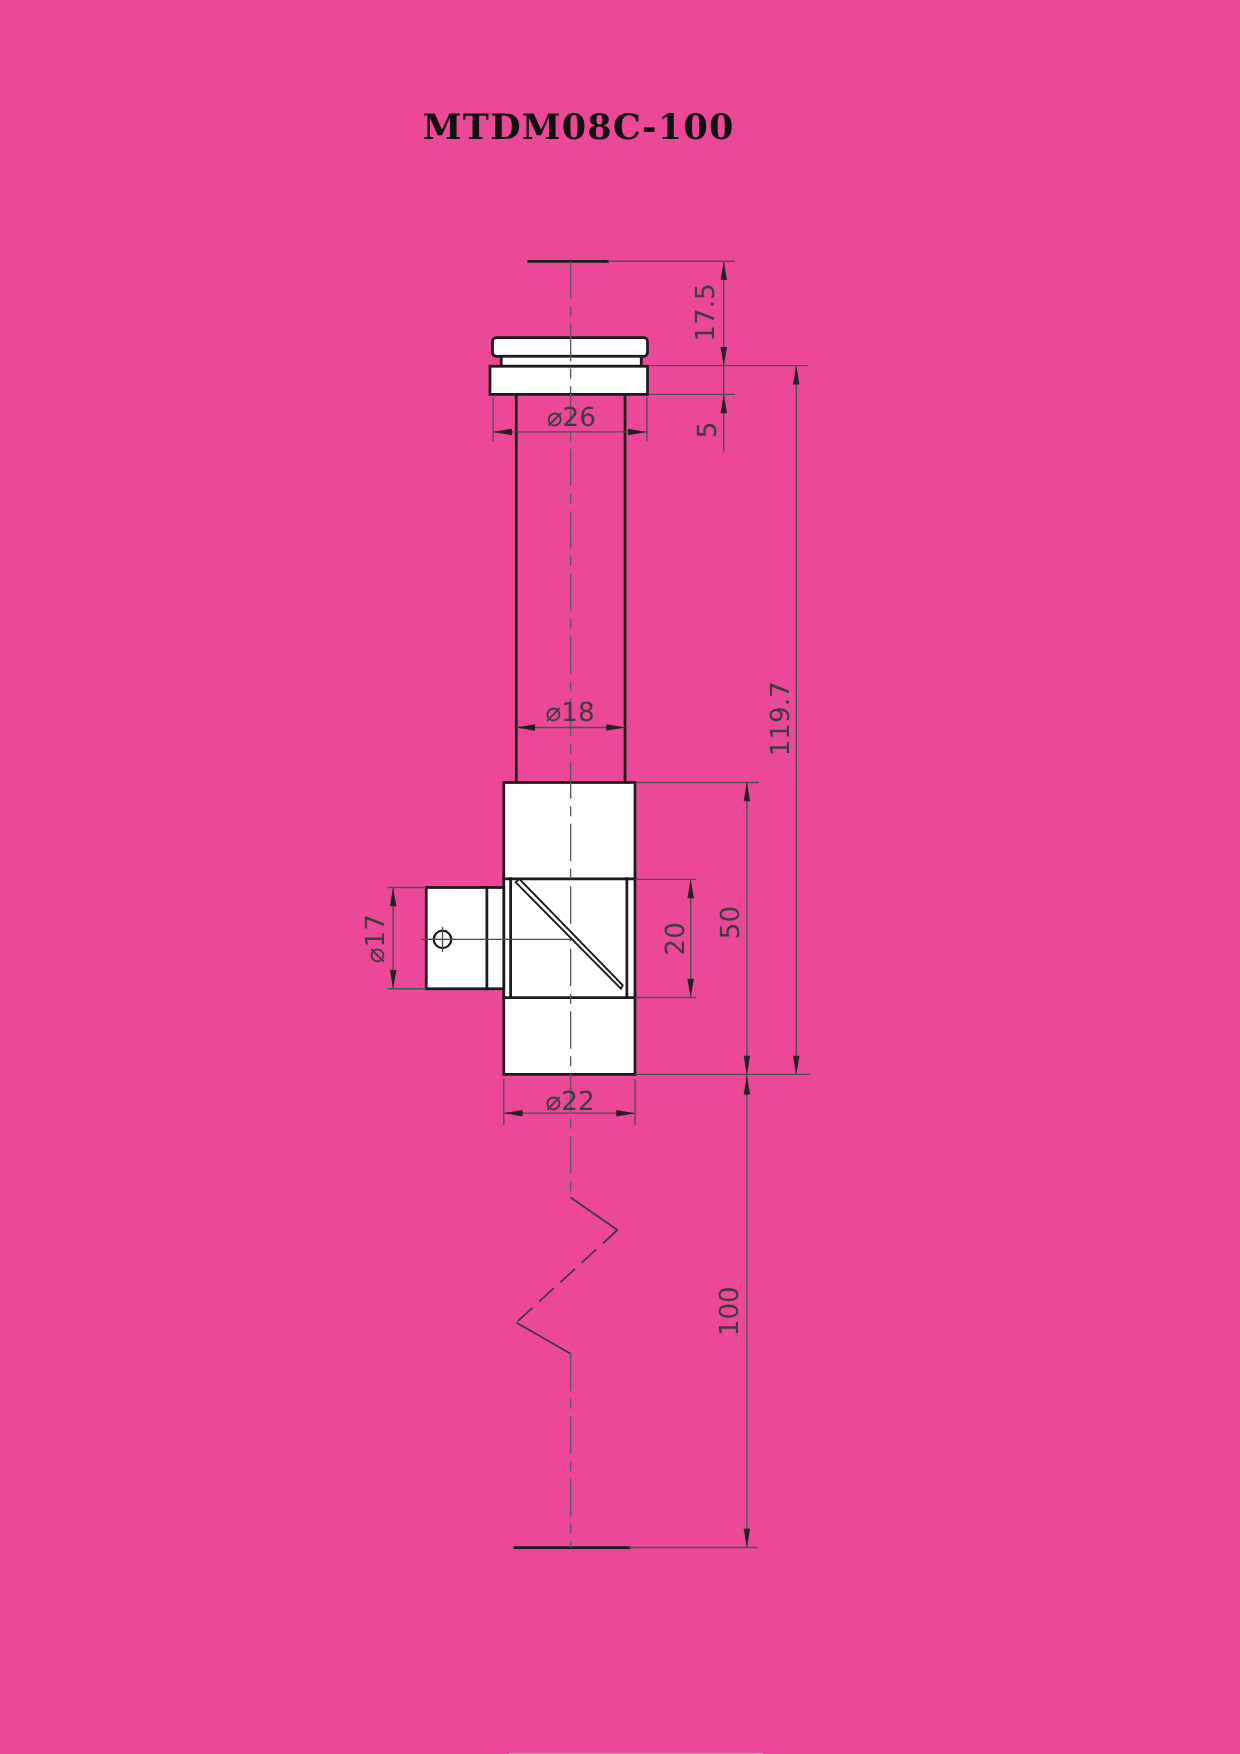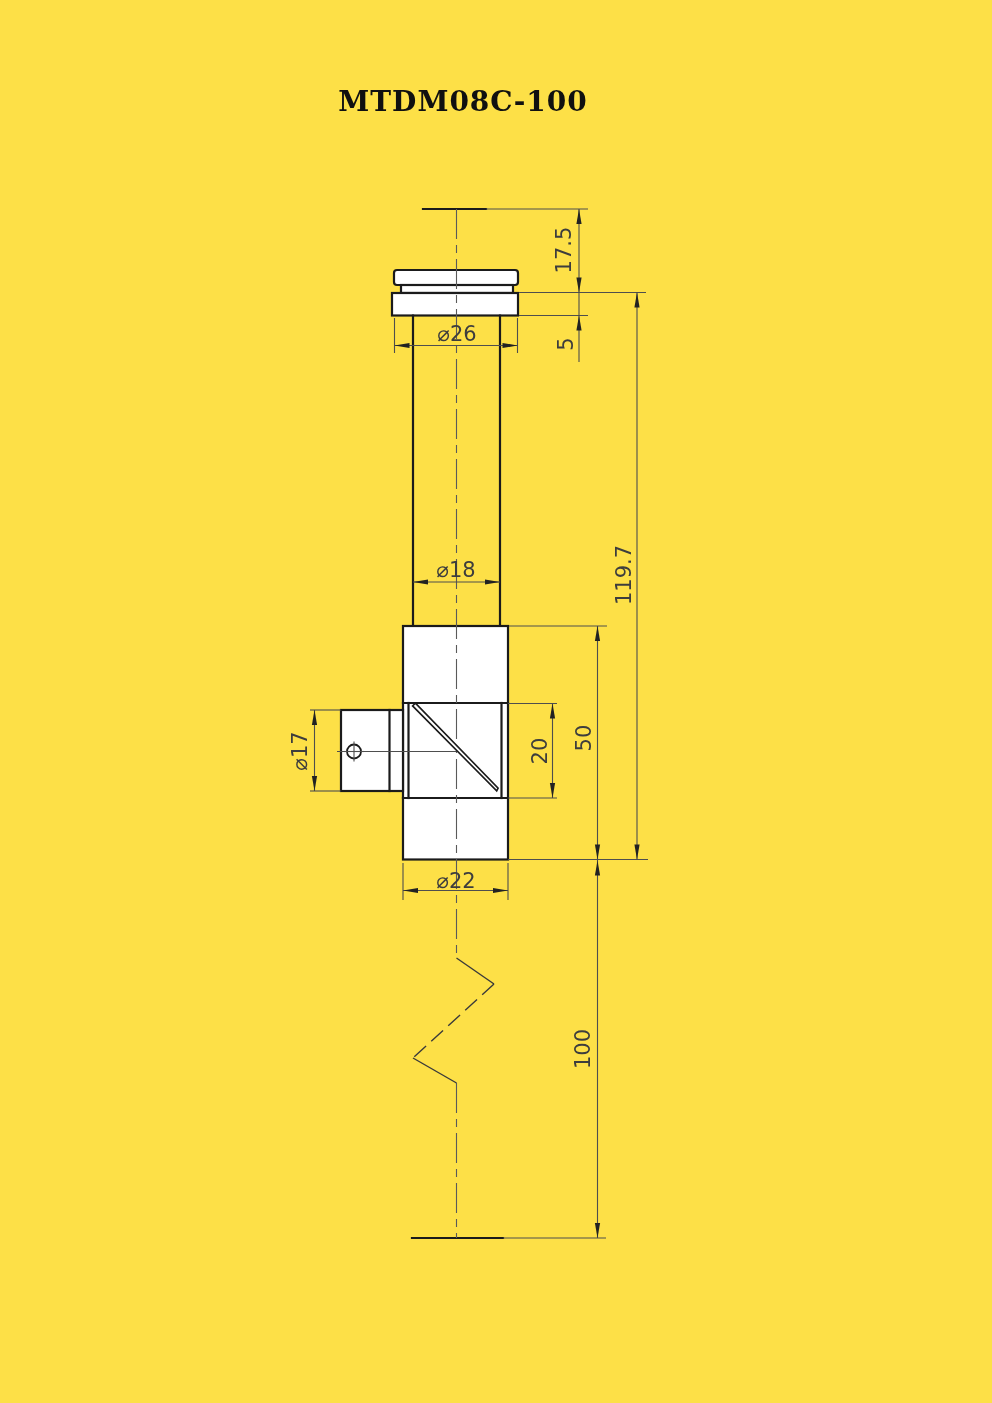--- a/index.html
+++ b/index.html
@@ -1,16 +1,16 @@
 <!DOCTYPE html>
 <html><head>
 <meta charset="utf-8">
 <style>
   html,body{margin:0;padding:0;background:#ffffff;}
-  .page{position:relative;width:992px;height:1403px;background:#fde047;overflow:hidden;}
+  .page{position:relative;width:992px;height:1403px;background:#ec4899;overflow:hidden;}
   svg{position:absolute;left:0;top:0;}
   .edge{stroke:#1b1b1b;stroke-width:2.2;fill:none;stroke-linecap:square;}
   .edgefill{stroke:#1b1b1b;stroke-width:2.2;fill:#ffffff;}
   .dim{stroke:#4e4e4e;stroke-width:1.1;fill:none;}
   .center{stroke:#5a5a5a;stroke-width:1.1;fill:none;stroke-dasharray:30 6 8 6;}
   .breakline{stroke:#3a3a3a;stroke-width:1.4;fill:none;}
   .breakdash{stroke:#3a3a3a;stroke-width:1.4;fill:none;stroke-dasharray:16 7;}
   .arrow{fill:#222222;stroke:none;}
   .dimtext{font-family:"DejaVu Sans","Liberation Sans",sans-serif;font-size:21px;fill:#3d3d3d;}
   .titletext{font-family:"DejaVu Serif","Liberation Serif",serif;font-size:28px;font-weight:700;fill:#101010;letter-spacing:1px;}

